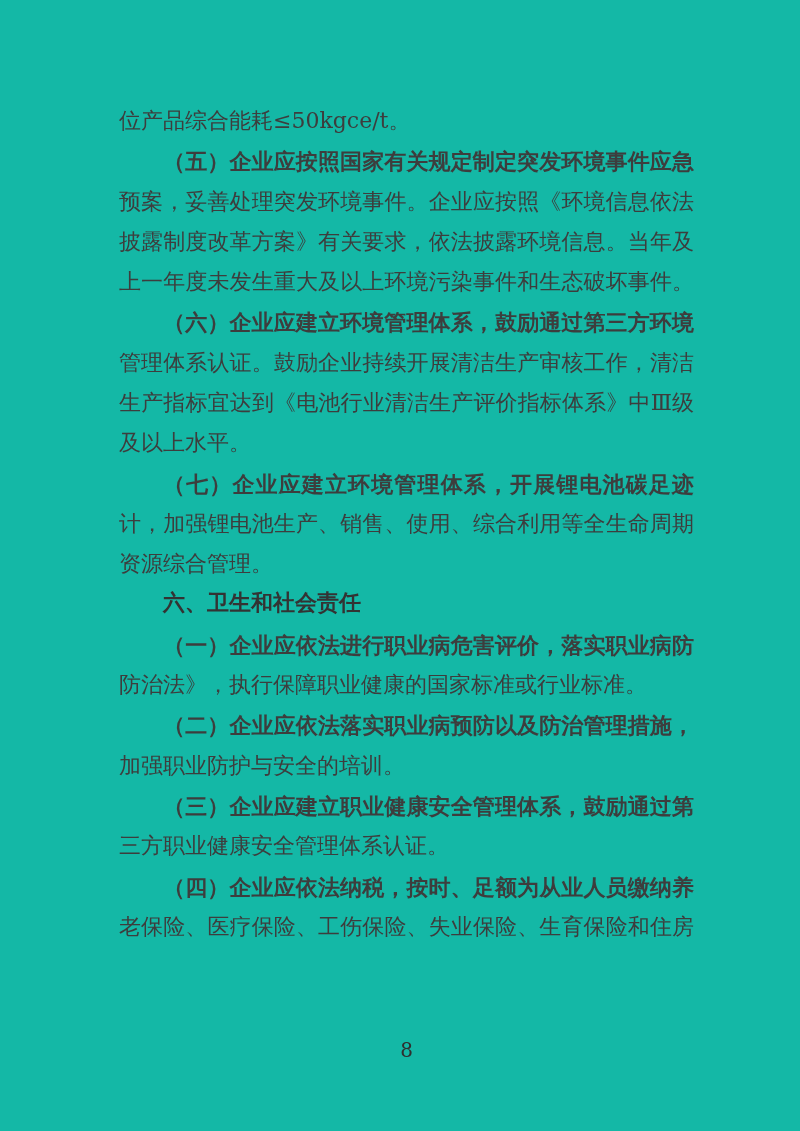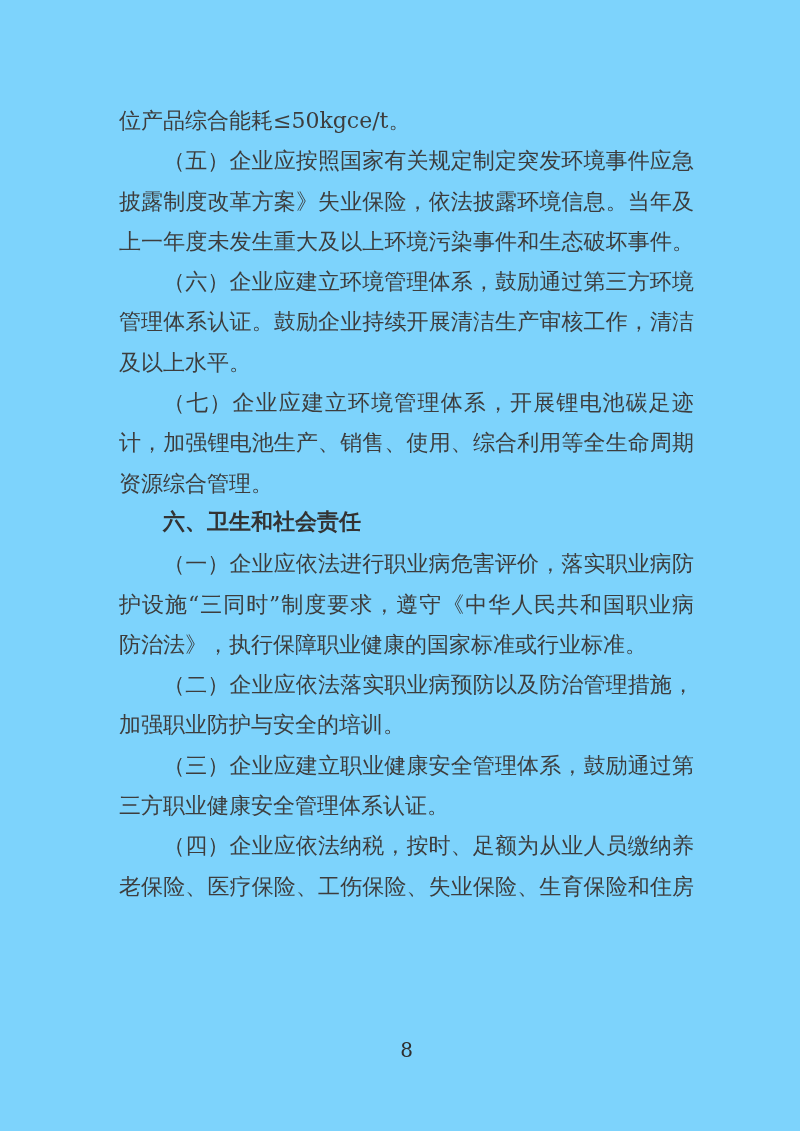--- a/index.html
+++ b/index.html
@@ -33,55 +33,57 @@
     white-space: nowrap;
     text-align: left;
   }
   .line.full {
     text-align: justify;
     text-align-last: justify;
     white-space: normal;
   }
   .line.indent {
     text-indent: 44px;
+    font-weight: bold;
   }
   .line.heading {
     font-family: Liberation Mono, monospace;
     font-weight: bold;
     color: #333333;
   }
   .page-number {
     position: absolute;
     top: 1038px;
     left: 119px;
     width: 575px;
     text-align: center;
     font-size: 20px;
     line-height: 24px;
     color: #2f2f2f;
   }
 </style>
 </head>
 <body>
 
-<div class="page" style="background: #7dd3fc; color: rgb(61, 61, 61);">
+<div class="page" style="background: #14b8a6; color: rgb(61, 61, 61);">
   <div class="text-block">
       <div class="line">位产品综合能耗≤50kgce/t。</div>
       <div class="line indent full">（五）企业应按照国家有关规定制定突发环境事件应急</div>
-      <div class="line full">披露制度改革方案》失业保险，依法披露环境信息。当年及</div>
+      <div class="line full">预案，妥善处理突发环境事件。企业应按照《环境信息依法</div>
+      <div class="line full">披露制度改革方案》有关要求，依法披露环境信息。当年及</div>
       <div class="line full">上一年度未发生重大及以上环境污染事件和生态破坏事件。</div>
       <div class="line indent full">（六）企业应建立环境管理体系，鼓励通过第三方环境</div>
       <div class="line full">管理体系认证。鼓励企业持续开展清洁生产审核工作，清洁</div>
+      <div class="line full">生产指标宜达到《电池行业清洁生产评价指标体系》中Ⅲ级</div>
       <div class="line">及以上水平。</div>
       <div class="line indent full">（七）企业应建立环境管理体系，开展锂电池碳足迹</div>
       <div class="line full">计，加强锂电池生产、销售、使用、综合利用等全生命周期</div>
       <div class="line">资源综合管理。</div>
       <div class="line indent heading">六、卫生和社会责任</div>
       <div class="line indent full">（一）企业应依法进行职业病危害评价，落实职业病防</div>
-      <div class="line full">护设施“三同时”制度要求，遵守《中华人民共和国职业病</div>
       <div class="line">防治法》，执行保障职业健康的国家标准或行业标准。</div>
       <div class="line indent full">（二）企业应依法落实职业病预防以及防治管理措施，</div>
       <div class="line">加强职业防护与安全的培训。</div>
       <div class="line indent full">（三）企业应建立职业健康安全管理体系，鼓励通过第</div>
       <div class="line">三方职业健康安全管理体系认证。</div>
       <div class="line indent full">（四）企业应依法纳税，按时、足额为从业人员缴纳养</div>
       <div class="line full">老保险、医疗保险、工伤保险、失业保险、生育保险和住房</div>
     </div>
   <div class="page-number">8</div>
 </div>

